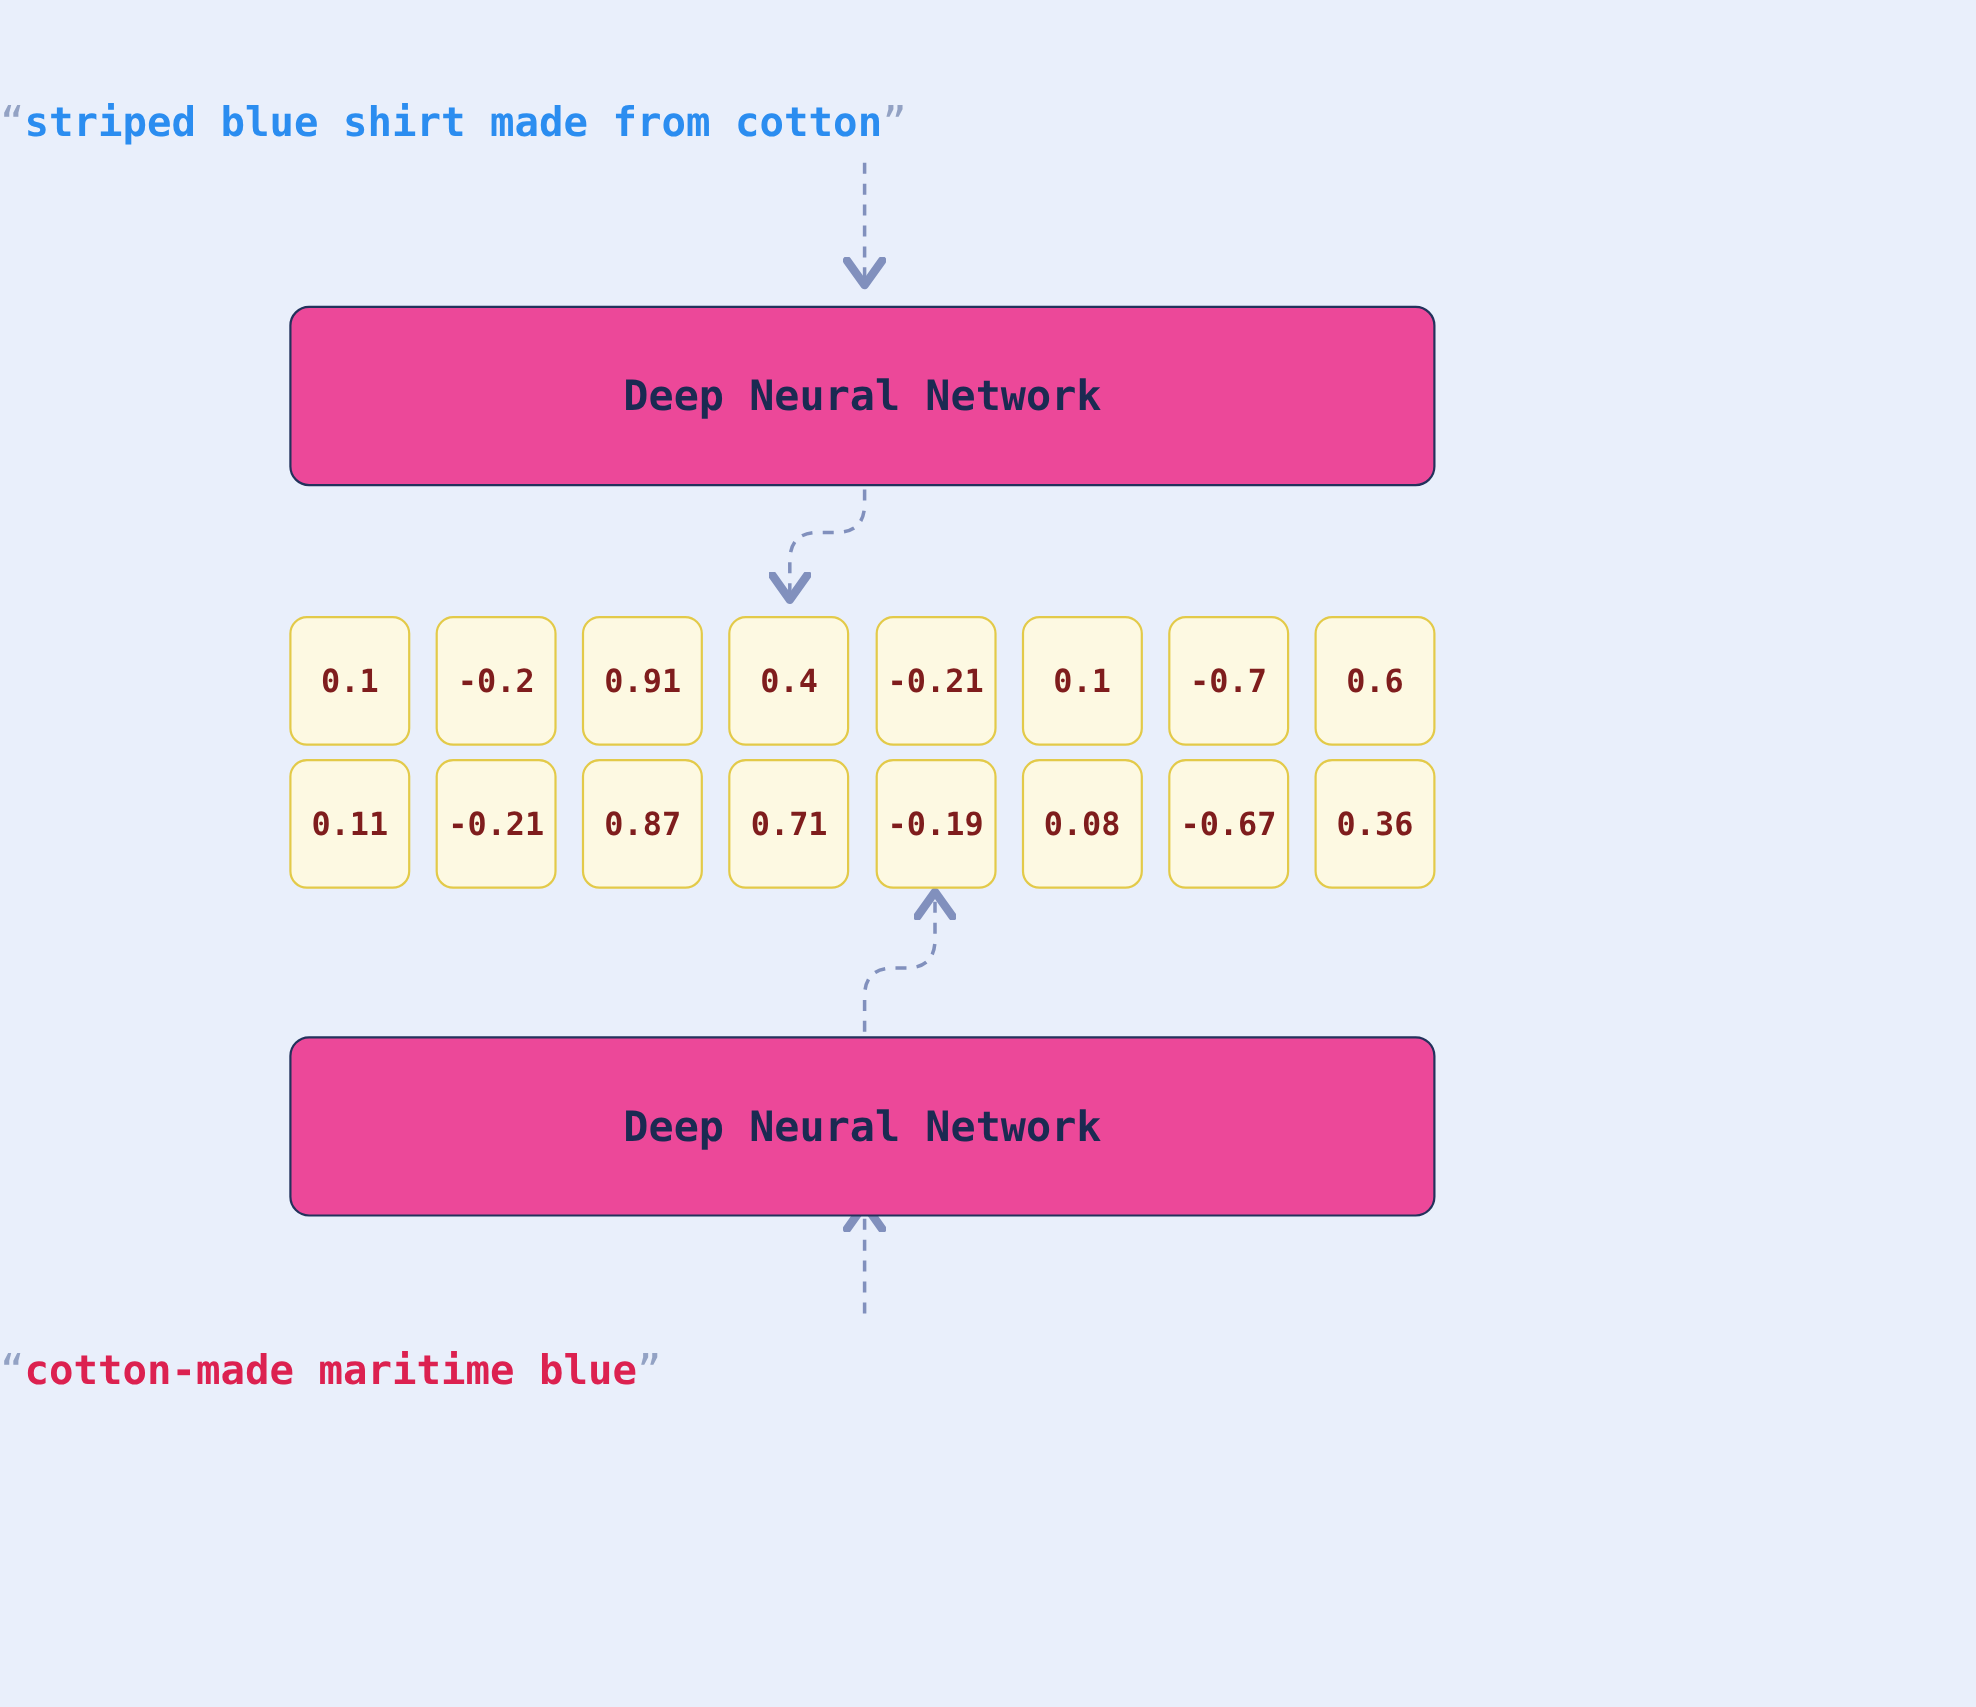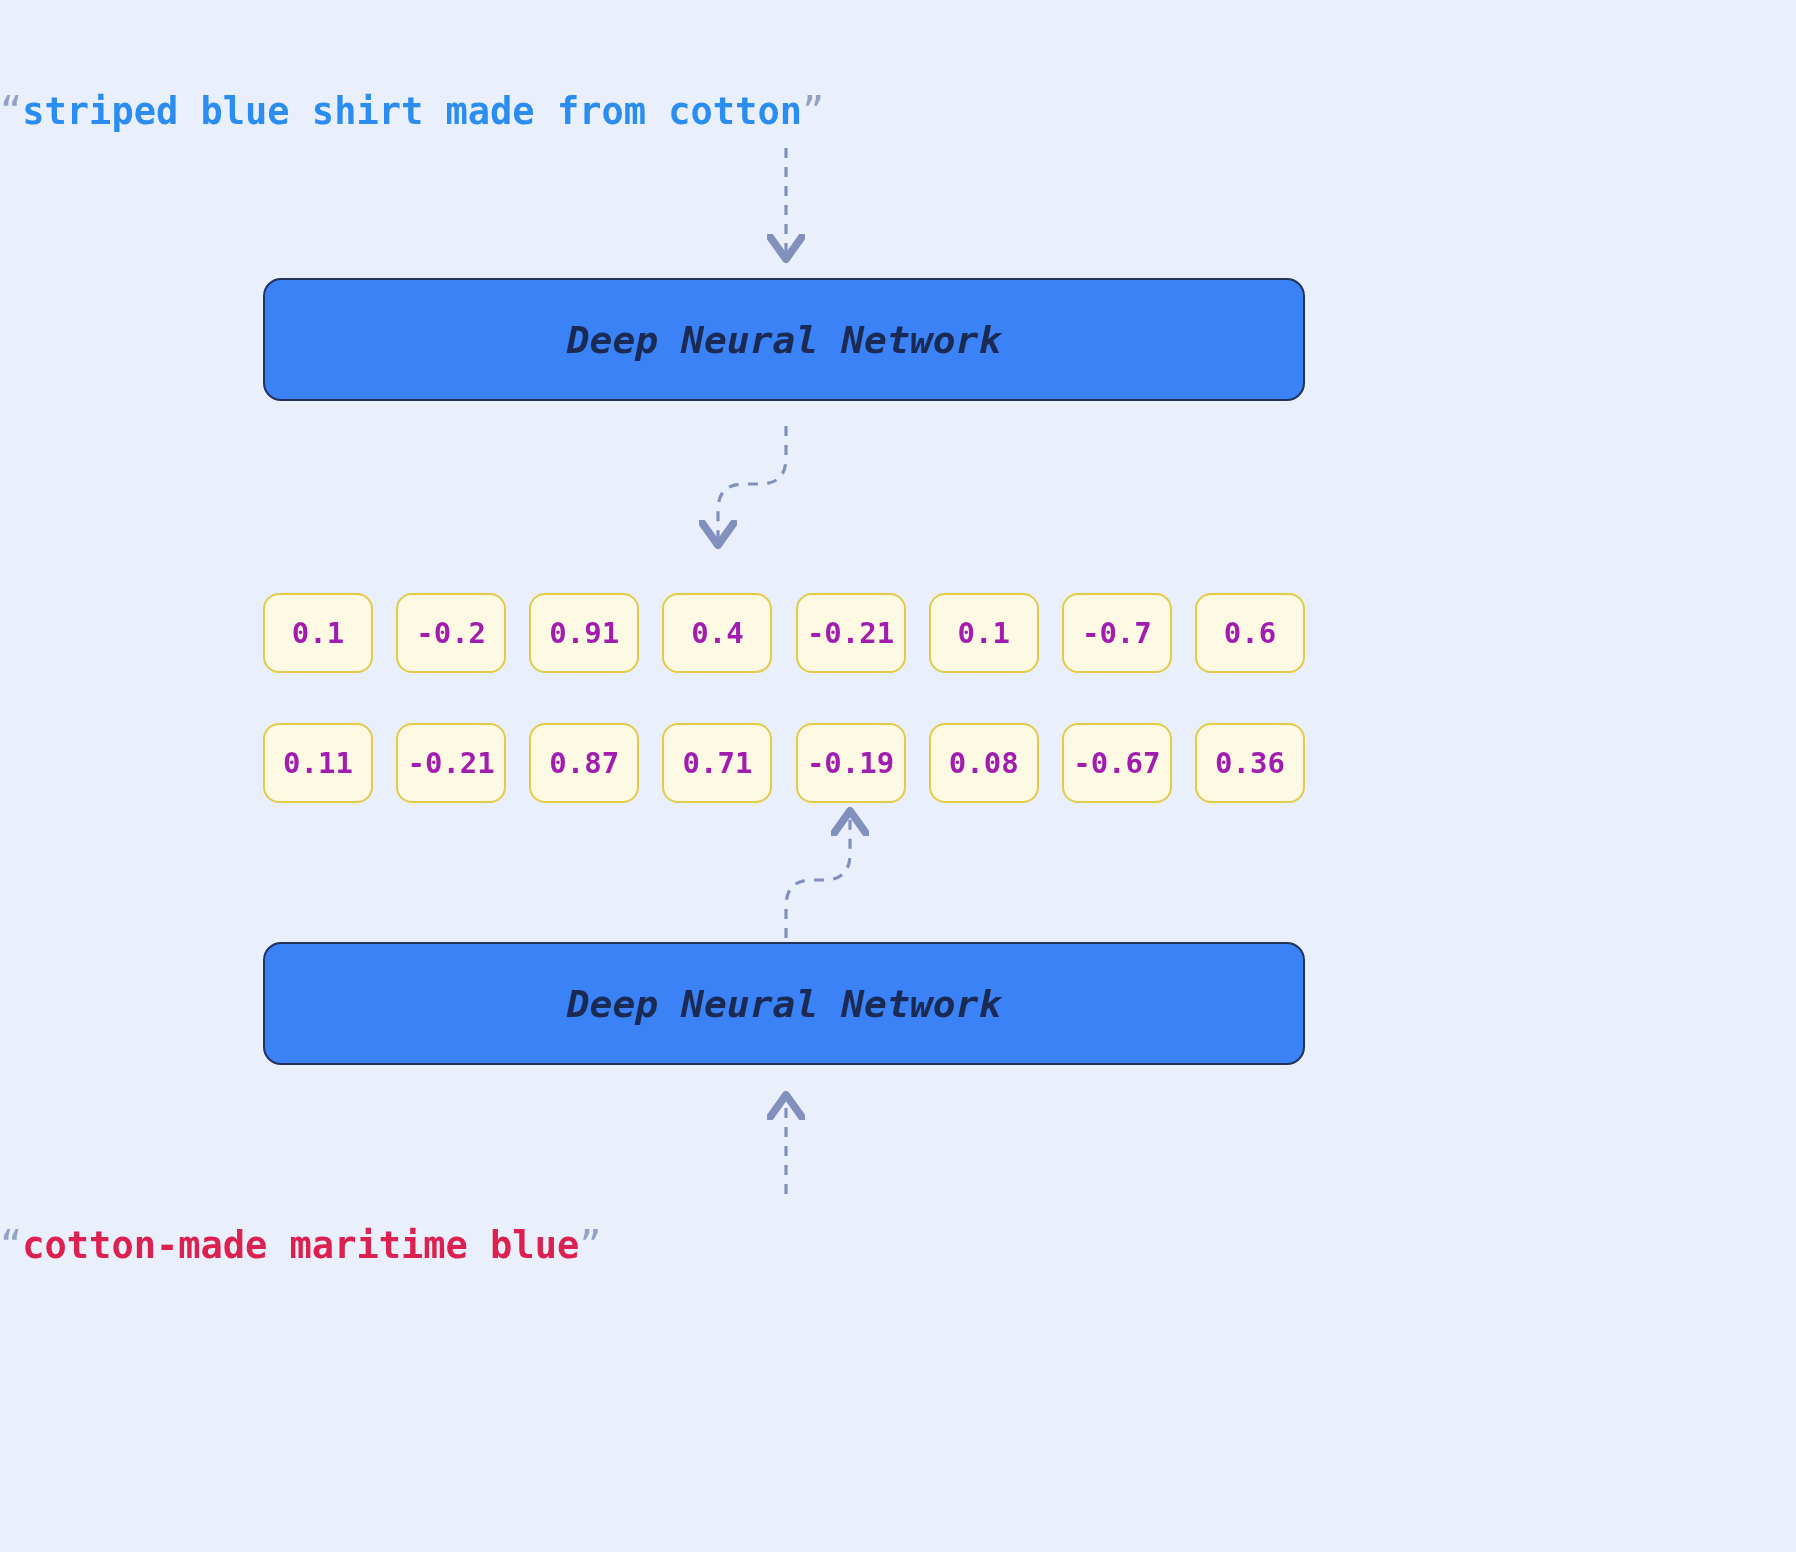--- a/index.html
+++ b/index.html
@@ -13,42 +13,41 @@
   .query{
     position:absolute;left:0;width:100%;
     text-align:left;
     font-size:37px;font-weight:700;
     white-space:nowrap;
   }
   .query.top{top:90px;color:#2b8df0;}
   .query.bottom{top:1224px;color:#dc2150;}
   .quote{color:#93a2c4;font-weight:400;}
   .dnn{
-    position:absolute;left:263px;width:1042px;height:123px;
-    background:#3b82f6;
+    position:absolute;left:263px;width:1042px;height:164px;
+    background:#ec4899;
     border:2px solid #23325c;border-radius:18px;
     display:flex;align-items:center;justify-content:center;
     font-size:38px;font-weight:700;color:#1b2a52;
     box-sizing:border-box;
-    font-style:italic;
   }
   .dnn1{top:278px;}
   .dnn2{top:942px;}
   .vecrow{
     position:absolute;left:263px;width:1042px;
     display:flex;justify-content:space-between;
   }
   .row1{top:560px;}
   .row2{top:690px;}
   .cell{
-    width:110px;height:80px;box-sizing:border-box;
+    width:110px;height:118px;box-sizing:border-box;
     background:#fdf9e2;
     border:2px solid #e3ca49;border-radius:16px;
     display:flex;align-items:center;justify-content:center;
-    font-size:29px;font-weight:600;color:#a21caf;margin-top:33px;
+    font-size:29px;font-weight:600;color:#7f1d1d;
   }
   svg.arrows{position:absolute;left:0;top:0;pointer-events:none;}
 </style>
 </head>
 <body>
 
 <div class="canvas">
 
   <svg class="arrows" width="1796" height="1552" viewBox="0 0 1796 1552">
     <defs>

